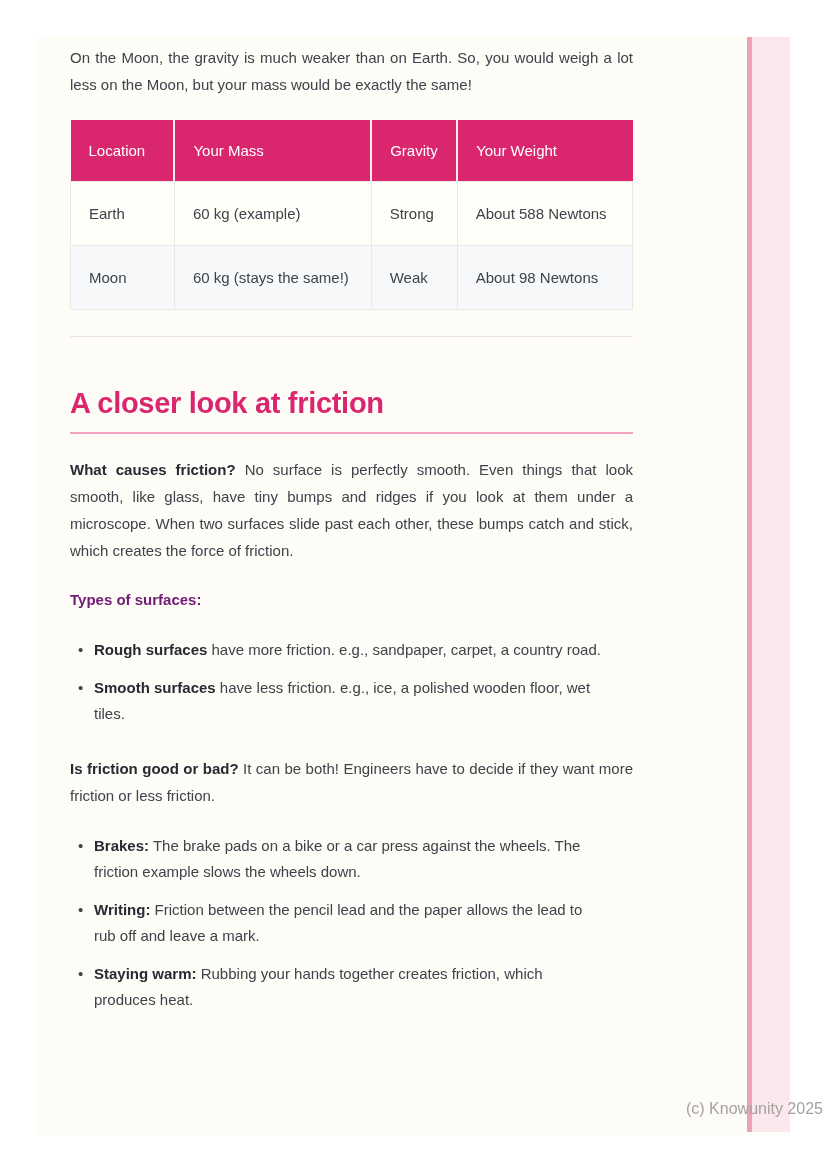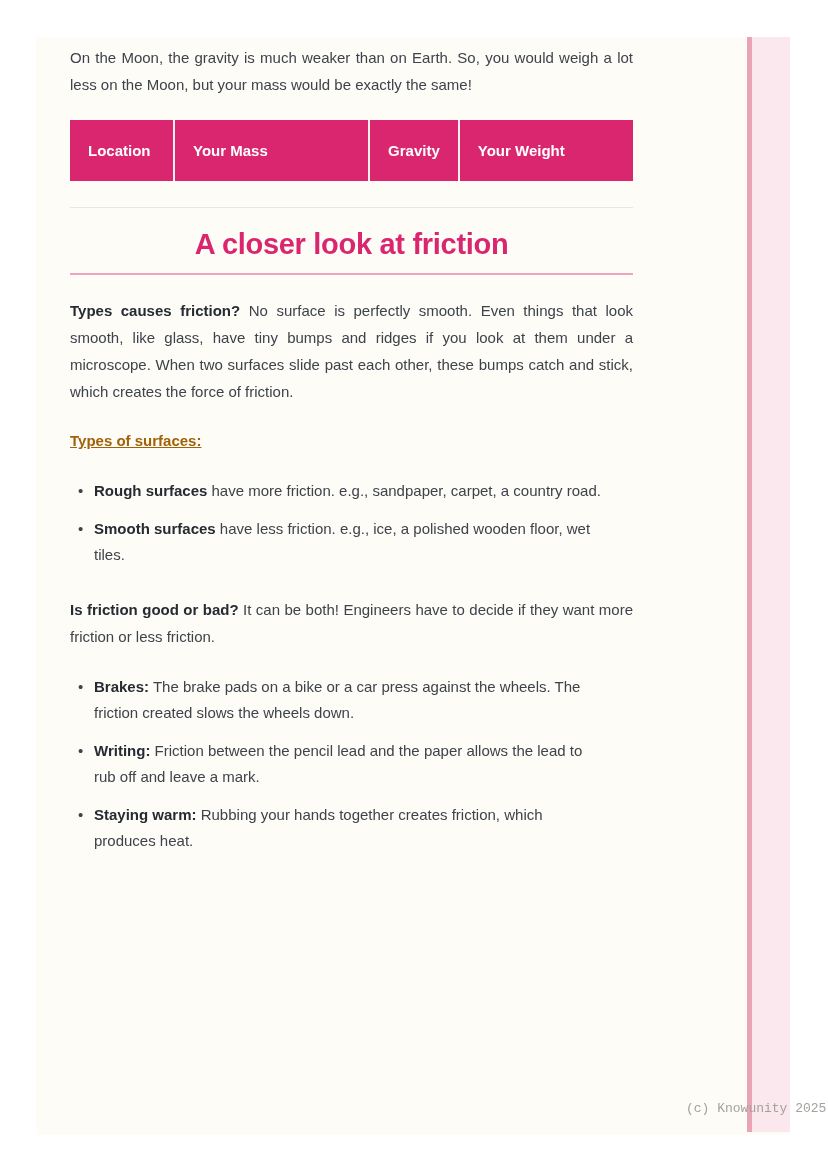--- a/index.html
+++ b/index.html
@@ -34,33 +34,33 @@
     position: absolute;
     left: 70px; top: 44px;
     width: 563px;
     color: #3e434b;
     font-size: 15px;
     line-height: 27px;
     z-index: 3;
   }
   p.body-text { text-align: justify; }
   .lead { font-weight: 700; color: #262b33; }
-  .bold-heading { font-weight: 700; color: #a16207; text-decoration: underline; }
+  .bold-heading { font-weight: 700; color: #701a75; }
 
   
   table.mass-table {
     width: 100%;
     border-collapse: collapse;
     margin-top: 22px;
     font-size: 15px;
   }
   table.mass-table th {
     background: #d9266f;
     color: #ffffff;
-    font-weight: 700;
+    font-weight: 400;
     text-align: left;
     padding: 17px 18px;
     border-right: 2px solid #f4f0ec;
   }
   table.mass-table th:last-child { border-right: none; }
   table.mass-table td {
     padding: 18px 18px;
     border: 1px solid #eae8e4;
     color: #3e434b;
   }
@@ -70,27 +70,26 @@
   .col-mass { width: 35%; }
   .col-gravity { width: 15.3%; margin-left: 42px; }
   .col-weight { width: 31.2%; margin-top: 28px; }
 
   hr.section-divider {
     border: none;
     border-top: 1px solid #e9e6e1;
     margin-top: 26px;
   }
   h1.section-title {
-    margin-top: 19px;
+    margin-top: 49px;
     font-size: 29px;
     line-height: 34px;
     font-weight: 700;
     color: #d9266f;
     letter-spacing: -0.3px;
-    text-align: center;
   }
   .title-underline {
     margin-top: 12px;
     height: 2px;
     background: #f0a2c1;
     width: 100%;
   }
   .mt { margin-top: 22px; }
   .mt-lg { margin-top: 28px; }
 
@@ -110,25 +109,24 @@
     content: "\2022";
     position: absolute;
     left: -16px;
     top: 0;
     color: #3e434b;
     font-size: 15px;
   }
   .footer-copyright {
     position: absolute;
     left: 686px; top: 1102px;
-    font-size: 13px;
+    font-size: 16px;
     line-height: 13px;
     color: #a5a29d;
     z-index: 4;
-    font-family: Liberation Mono, monospace;
   }
 </style>
 </head>
 <body>
 
 <div class="card"></div>
 <div class="stripe-line"></div>
 <div class="stripe-band"></div>
 
 <div class="content">
@@ -138,42 +136,54 @@
   <table class="mass-table">
     <thead>
       <tr>
         <th class="col-location">Location</th>
         <th class="col-mass">Your Mass</th>
         <th class="col-gravity">Gravity</th>
         <th class="col-weight">Your Weight</th>
       </tr>
     </thead>
     <tbody>
+      <tr class="row-0">
+        <td>Earth</td>
+        <td>60 kg (example)</td>
+        <td>Strong</td>
+        <td>About 588 Newtons</td>
+      </tr>
+      <tr class="row-1">
+        <td>Moon</td>
+        <td>60 kg (stays the same!)</td>
+        <td>Weak</td>
+        <td>About 98 Newtons</td>
+      </tr>
     </tbody>
   </table>
 
   <hr class="section-divider">
 
   <h1 class="section-title">A closer look at friction</h1>
   <div class="title-underline"></div>
 
 
-  <p class="body-text mt"><span class="lead">Types causes friction?</span><span> No surface is perfectly smooth. Even things that look smooth, like glass, have tiny bumps and ridges if you look at them under a microscope. When two surfaces slide past each other, these bumps catch and stick, which creates the force of friction.</span></p>
+  <p class="body-text mt"><span class="lead">What causes friction?</span><span> No surface is perfectly smooth. Even things that look smooth, like glass, have tiny bumps and ridges if you look at them under a microscope. When two surfaces slide past each other, these bumps catch and stick, which creates the force of friction.</span></p>
 
   <p class="bold-heading mt">Types of surfaces:</p>
 
   <ul class="bullet-list">
     <li><span class="lead">Rough surfaces</span><span> have more friction. e.g., sandpaper, carpet, a country road.</span></li>
     <li><span class="lead">Smooth surfaces</span><span> have less friction. e.g., ice, a polished wooden floor, wet tiles.</span></li>
   </ul>
 
   <p class="body-text mt-lg"><span class="lead">Is friction good or bad?</span><span> It can be both! Engineers have to decide if they want more friction or less friction.</span></p>
 
 
   <ul class="bullet-list">
-    <li><span class="lead">Brakes:</span><span> The brake pads on a bike or a car press against the wheels. The friction created slows the wheels down.</span></li>
+    <li><span class="lead">Brakes:</span><span> The brake pads on a bike or a car press against the wheels. The friction example slows the wheels down.</span></li>
     <li><span class="lead">Writing:</span><span> Friction between the pencil lead and the paper allows the lead to rub off and leave a mark.</span></li>
     <li><span class="lead">Staying warm:</span><span> Rubbing your hands together creates friction, which produces heat.</span></li>
   </ul>
 
 </div>
 
 <div class="footer-copyright">(c) Knowunity 2025</div>
 
 </body></html>

